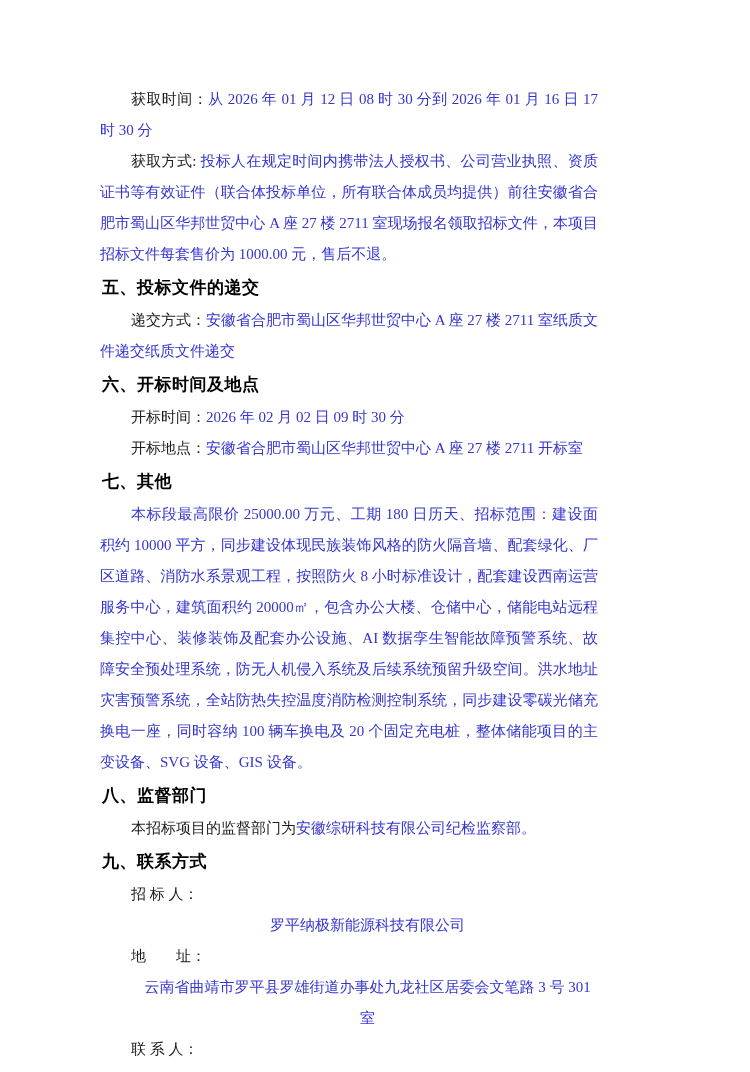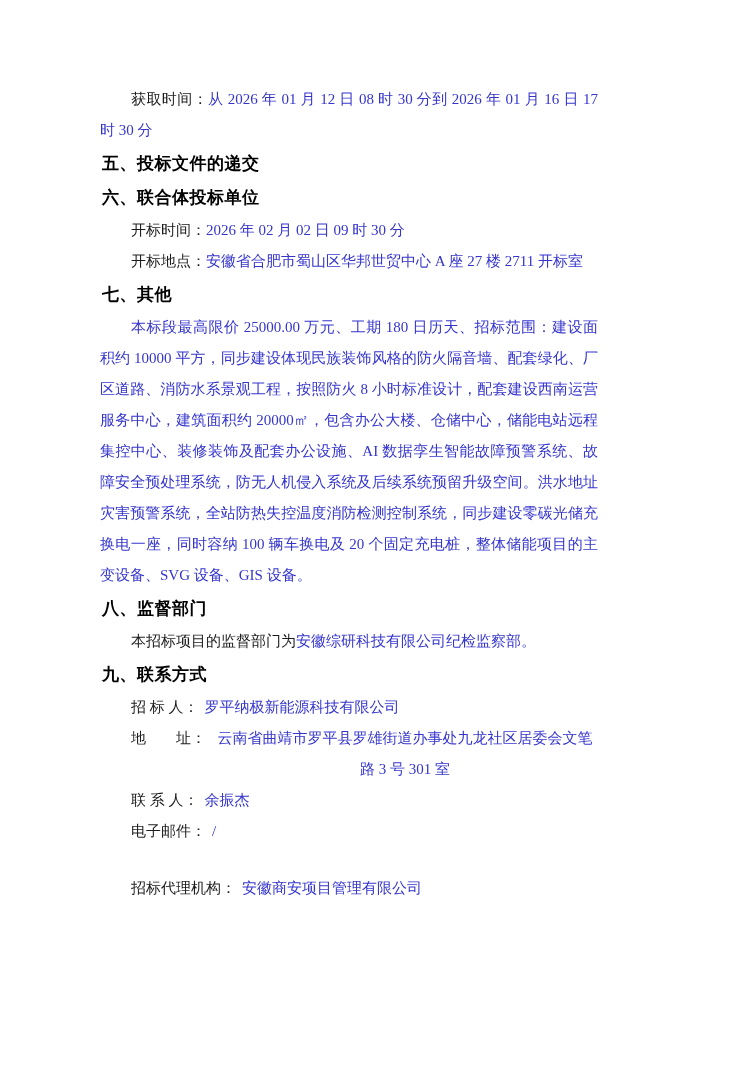--- a/index.html
+++ b/index.html
@@ -38,46 +38,49 @@
     font-family: Liberation Serif, serif;
     letter-spacing: 0.5px;
   }
   .blue { color: #3535cd; }
   .black { color: #1c1c1c; }
   .contact-row {
     display: flex;
     font-size: 15px;
     line-height: 31px;
     margin-left: 31px;
+    flex-direction: column;
   }
   .contact-row .c-label {
     white-space: pre;
     color: #1c1c1c;
     flex: 0 0 auto;
   }
   .contact-row .c-value {
     color: #3535cd;
     padding-left: 6px;
     text-align: center;
   }
   .agency-block { margin-top: 26px; }
 </style>
 </head>
 <body>
 
 <div class="page">
 
   <p class="para indent"><span class="black">获取时间：</span><span class="blue">从 2026 年 01 月 12 日  08 时 30 分到 2026 年 01 月 16 日  17 时 30 分</span></p>
 
+  <p class="para indent"><span class="black">获取方式:</span> <span class="blue">投标人在规定时间内携带法人授权书、公司营业执照、资质证书等有效证件（联合体投标单位，所有联合体成员均提供）前往安徽省合肥市蜀山区华邦世贸中心 A 座 27 楼 2711 室现场报名领取招标文件，本项目招标文件每套售价为 1000.00 元，售后不退。</span></p>
 
   <h2 class="sec-heading">五、投标文件的递交</h2>
 
 
+  <p class="para indent"><span class="black">递交方式：</span><span class="blue">安徽省合肥市蜀山区华邦世贸中心 A 座 27 楼 2711 室纸质文件递交纸质文件递交</span></p>
 
-  <h2 class="sec-heading">六、联合体投标单位</h2>
+  <h2 class="sec-heading">六、开标时间及地点</h2>
 
   <p class="para indent"><span class="black">开标时间：</span><span class="blue">2026 年 02 月 02 日  09 时 30 分</span></p>
 
   <p class="para indent"><span class="black">开标地点：</span><span class="blue">安徽省合肥市蜀山区华邦世贸中心 A 座 27 楼 2711 开标室</span></p>
 
   <h2 class="sec-heading">七、其他</h2>
 
   <p class="para indent blue">本标段最高限价 25000.00 万元、工期 180 日历天、招标范围：建设面积约 10000 平方，同步建设体现民族装饰风格的防火隔音墙、配套绿化、厂区道路、消防水系景观工程，按照防火 8 小时标准设计，配套建设西南运营服务中心，建筑面积约 20000㎡，包含办公大楼、仓储中心，储能电站远程集控中心、装修装饰及配套办公设施、AI 数据孪生智能故障预警系统、故障安全预处理系统，防无人机侵入系统及后续系统预留升级空间。洪水地址灾害预警系统，全站防热失控温度消防检测控制系统，同步建设零碳光储充换电一座，同时容纳 100 辆车换电及 20 个固定充电桩，整体储能项目的主变设备、SVG 设备、GIS 设备。</p>
 
   <h2 class="sec-heading">八、监督部门</h2>

